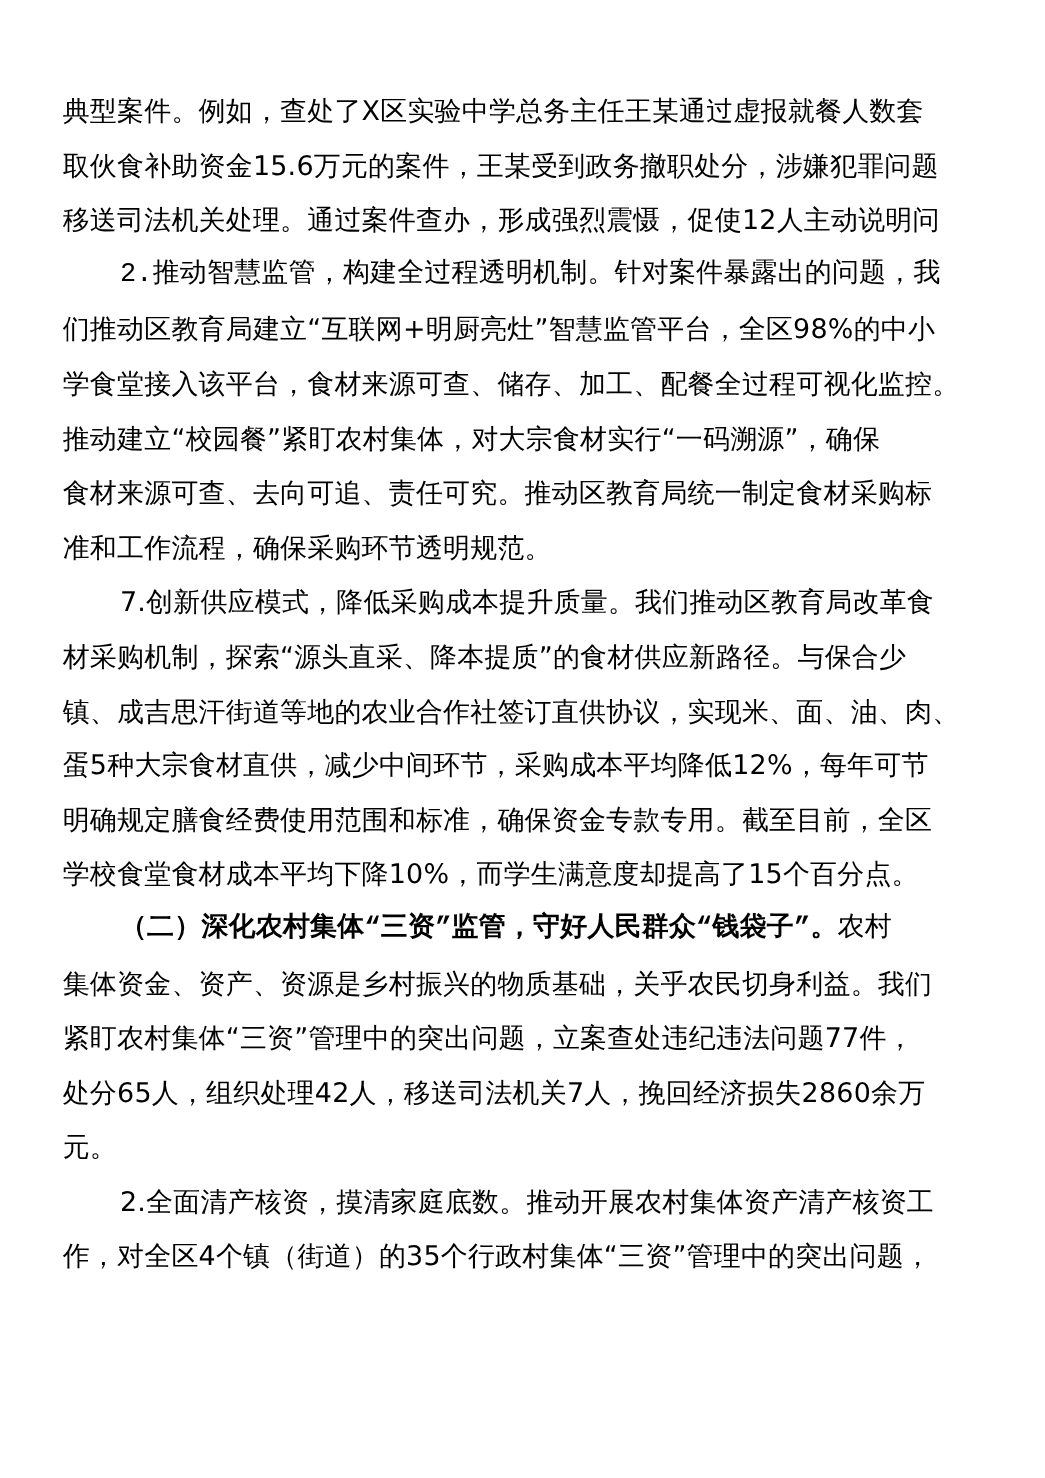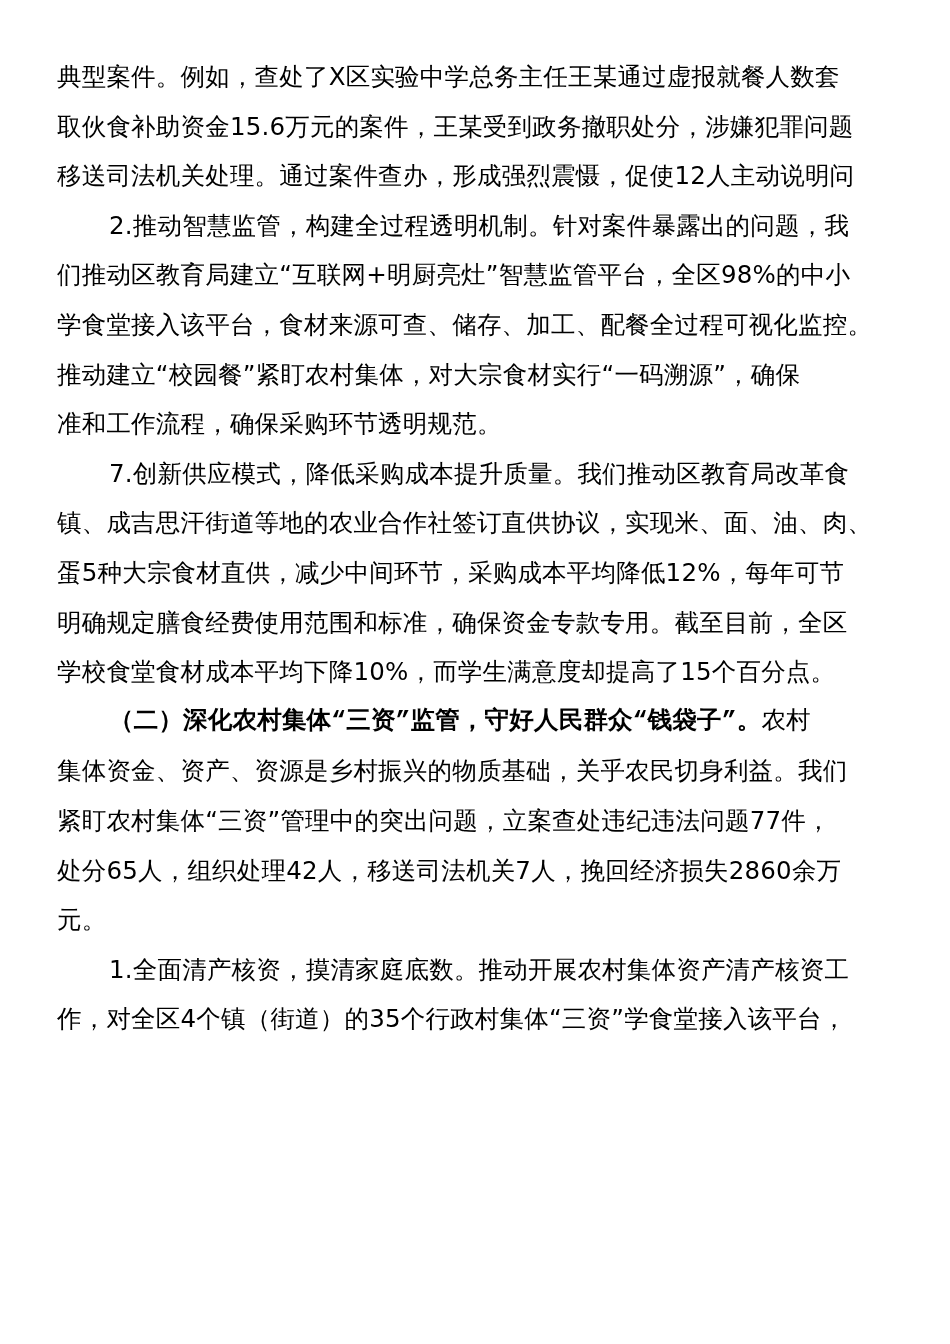--- a/index.html
+++ b/index.html
@@ -11,21 +11,21 @@
       width: 950px;
       height: 1344px;
       overflow: hidden;
       position: relative;
       font-family: "DejaVu Sans", "Liberation Sans", sans-serif;
       color: #000000;
     }
     .page {
       position: absolute;
       left: 57px;
-      top: 52px;
+      top: 76px;
       width: 848px;
     }
     .para {
       margin: 0;
       font-size: 24.5px;
       line-height: 49.6px;
       text-align: justify;
       text-align-last: left;
       letter-spacing: 0.2px;
       word-break: break-all;
@@ -44,41 +44,43 @@
 
 <div class="page">
 
   <div class="para">
     <span class="line">典型案件。例如，查处了X区实验中学总务主任王某通过虚报就餐人数套</span>
     <span class="line">取伙食补助资金15.6万元的案件，王某受到政务撤职处分，涉嫌犯罪问题</span>
     <span class="line">移送司法机关处理。通过案件查办，形成强烈震慑，促使12人主动说明问</span>
   </div>
 
   <div class="para">
-    <span class="line" style="padding-left:52px;">2.推动智慧监管，构建全过程透明机制。针对案件暴露出的问题，我</span>
+    <span class="line" style="padding-left:52px;font-family:Liberation Mono, monospace;">2.推动智慧监管，构建全过程透明机制。针对案件暴露出的问题，我</span>
     <span class="line">们推动区教育局建立“互联网+明厨亮灶”智慧监管平台，全区98%的中小</span>
     <span class="line">学食堂接入该平台，食材来源可查、储存、加工、配餐全过程可视化监控。</span>
     <span class="line">推动建立“校园餐”紧盯农村集体，对大宗食材实行“一码溯源”，确保</span>
+    <span class="line">食材来源可查、去向可追、责任可究。推动区教育局统一制定食材采购标</span>
     <span class="line">准和工作流程，确保采购环节透明规范。</span>
   </div>
 
   <div class="para">
     <span class="line" style="padding-left:52px;">7.创新供应模式，降低采购成本提升质量。我们推动区教育局改革食</span>
+    <span class="line">材采购机制，探索“源头直采、降本提质”的食材供应新路径。与保合少</span>
     <span class="line">镇、成吉思汗街道等地的农业合作社签订直供协议，实现米、面、油、肉、</span>
     <span class="line">蛋5种大宗食材直供，减少中间环节，采购成本平均降低12%，每年可节</span>
     <span class="line">明确规定膳食经费使用范围和标准，确保资金专款专用。截至目前，全区</span>
     <span class="line">学校食堂食材成本平均下降10%，而学生满意度却提高了15个百分点。</span>
   </div>
 
   <div class="para">
     <span class="line" style="padding-left:52px;font-family:Liberation Mono, monospace;"><span class="heading">（二）深化农村集体“三资”监管，守好人民群众“钱袋子”。</span><span>农村</span></span>
     <span class="line">集体资金、资产、资源是乡村振兴的物质基础，关乎农民切身利益。我们</span>
     <span class="line">紧盯农村集体“三资”管理中的突出问题，立案查处违纪违法问题77件，</span>
     <span class="line">处分65人，组织处理42人，移送司法机关7人，挽回经济损失2860余万</span>
     <span class="line">元。</span>
   </div>
 
   <div class="para">
-    <span class="line" style="padding-left:52px;">1.全面清产核资，摸清家庭底数。推动开展农村集体资产清产核资工</span>
-    <span class="line">作，对全区4个镇（街道）的35个行政村集体“三资”学食堂接入该平台，</span>
+    <span class="line" style="padding-left:52px;">2.全面清产核资，摸清家庭底数。推动开展农村集体资产清产核资工</span>
+    <span class="line">作，对全区4个镇（街道）的35个行政村集体“三资”管理中的突出问题，</span>
   </div>
 
 </div>
 
 </body></html>

